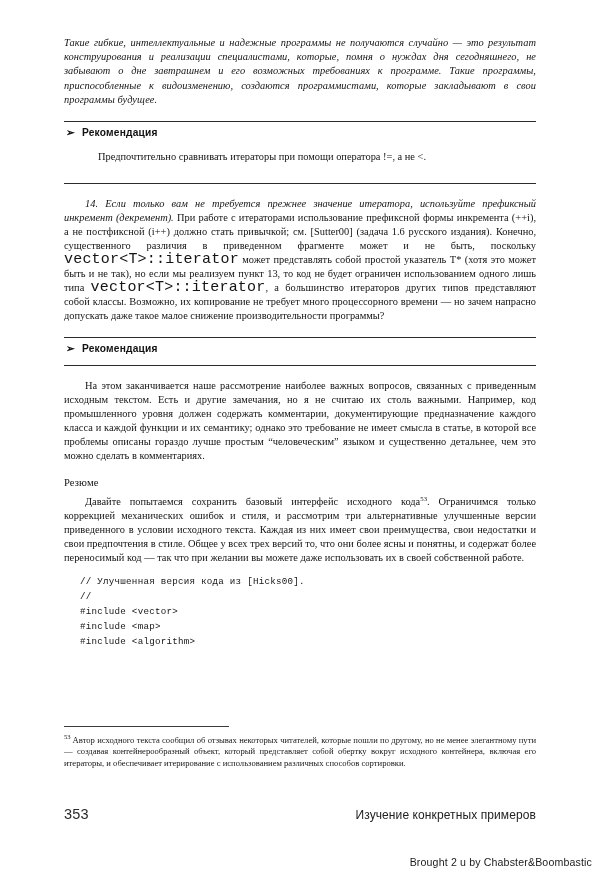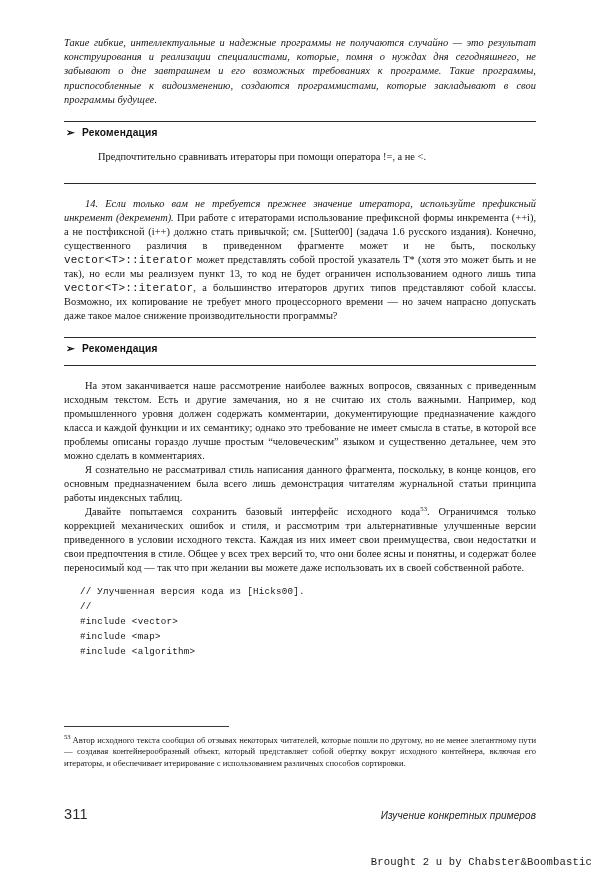--- a/index.html
+++ b/index.html
@@ -151,39 +151,38 @@
     justify-content: space-between;
   }
   .folio {
     font-family: "Liberation Sans", sans-serif;
     font-size: 14.5px;
     color: #2a2a2a;
     letter-spacing: 0.2px;
   }
   .running-head {
     font-family: "Liberation Sans", sans-serif;
-    font-size: 10px;
+    font-size: 12px;
     color: #222;
     letter-spacing: 0.1px;
-    font-style: italic;
   }
   .watermark {
     position: absolute;
     right: 8px;
     top: 848px;
-    font-family: Liberation Mono, monospace;
+    font-family: Liberation Sans, sans-serif;
     font-size: 10.6px;
     color: #1b1b1b;
     letter-spacing: 0.15px;
   }
 
   
   code.inl {
     font-family: "Liberation Mono", monospace;
-    font-size: 11px;
+    font-size: 15px;
     letter-spacing: 0.2px;
   }
 </style>
 </head>
 <body>
 
 <div class="page">
 
   <div class="content">
 
@@ -202,38 +201,38 @@
     <p class="para indent"><i>14. Если только вам не требуется прежнее значение итератора, используйте префиксный инкремент (декремент).</i><span> При работе с итераторами использование префиксной формы инкремента (++i), а не постфиксной (i++) должно стать привычкой; см. [Sutter00] (задача 1.6 русского издания). Конечно, существенного различия в приведенном фрагменте может и не быть, поскольку </span><code class="inl">vector&lt;T&gt;::iterator</code><span> может представлять собой простой указатель T* (хотя это может быть и не так), но если мы реализуем пункт 13, то код не будет ограничен использованием одного лишь типа </span><code class="inl">vector&lt;T&gt;::iterator</code><span>, а большинство итераторов других типов представляют собой классы. Возможно, их копирование не требует много процессорного времени — но зачем напрасно допускать даже такое малое снижение производительности программы?</span></p>
 
     <div class="rec">
       <div class="rec-head">
         <span class="rec-arrow">➢</span>
         <span>Рекомендация</span>
       </div>
     </div>
 
     <p class="para indent">На этом заканчивается наше рассмотрение наиболее важных вопросов, связанных с приведенным исходным текстом. Есть и другие замечания, но я не считаю их столь важными. Например, код промышленного уровня должен содержать комментарии, документирующие предназначение каждого класса и каждой функции и их семантику; однако это требование не имеет смысла в статье, в которой все проблемы описаны гораздо лучше простым “человеческим” языком и существенно детальнее, чем это можно сделать в комментариях.</p>
-    <p class="para indent">Я сознательно не рассматривал стиль написания данного фрагмента, поскольку, в конце концов, его основным предназначением была всего лишь демонстрация читателям журнальной статьи принципа работы индексных таблиц.</p>
-
+
+    <h2 class="section-head">Резюме</h2>
 
     <p class="para indent"><span>Давайте попытаемся сохранить базовый интерфейс исходного кода</span><sup class="inlinemark">53</sup><span>. Ограничимся только коррекцией механических ошибок и стиля, и рассмотрим три альтернативные улучшенные версии приведенного в условии исходного текста. Каждая из них имеет свои преимущества, свои недостатки и свои предпочтения в стиле. Общее у всех трех версий то, что они более ясны и понятны, и содержат более переносимый код — так что при желании вы можете даже использовать их в своей собственной работе.</span></p>
 
     <pre class="code">// Улучшенная версия кода из [Hicks00].
 //
 #include &lt;vector&gt;
 #include &lt;map&gt;
 #include &lt;algorithm&gt;</pre>
 
   </div>
 
   <div class="footnote-wrap">
     <div class="footnote-rule"></div>
     <p class="footnote"><sup class="fnmark">53</sup><span>Автор исходного текста сообщил об отзывах некоторых читателей, которые пошли по другому, но не менее элегантному пути — создавая контейнерообразный объект, который представляет собой обертку вокруг исходного контейнера, включая его итераторы, и обеспечивает итерирование с использованием различных способов сортировки.</span></p>
   </div>
 
   <div class="footer">
-    <div class="folio">311</div>
+    <div class="folio">353</div>
     <div class="running-head">Изучение конкретных примеров</div>
   </div>
 
   <div class="watermark">Brought 2 u by Chabster&amp;Boombastic</div>
 
 </div>
 
 </body></html>

